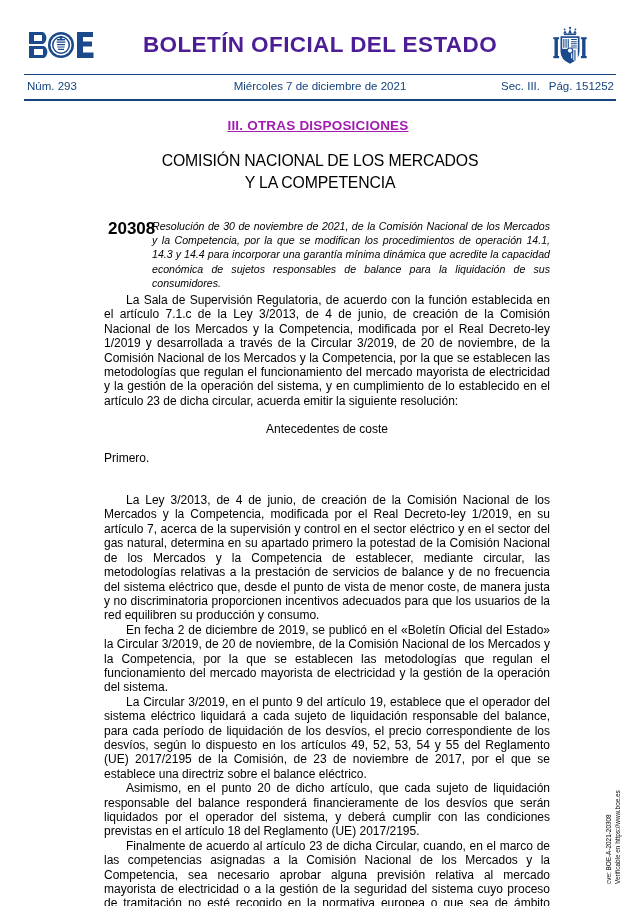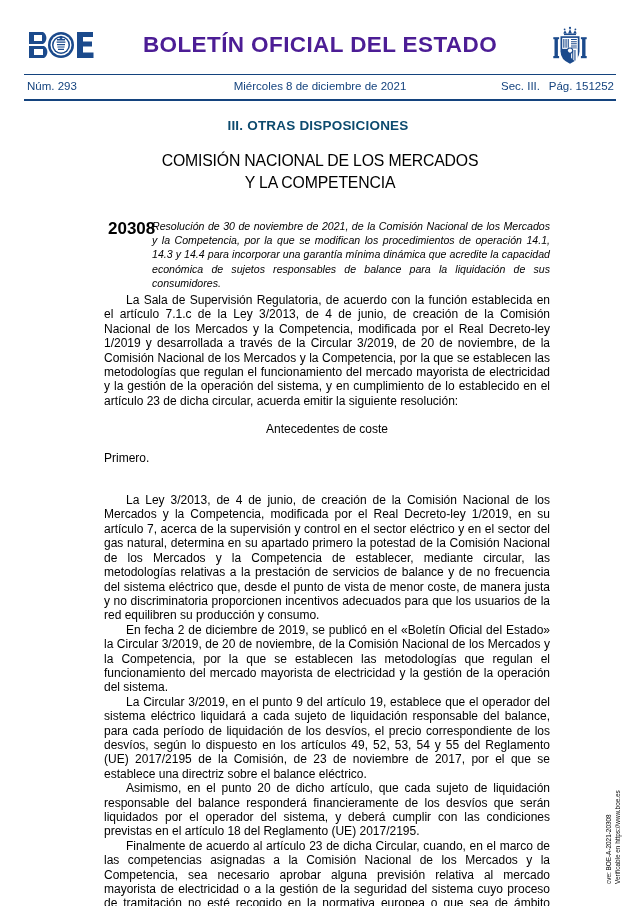--- a/index.html
+++ b/index.html
@@ -119,21 +119,22 @@
   
   .section-heading {
     position: absolute;
     left: 0;
     top: 118px;
     width: 636px;
     text-align: center;
     font-size: 13.5px;
     font-weight: bold;
     letter-spacing: 0.2px;
-    color: #0c4a6e;
+    color: #a21caf;
+    text-decoration: underline;
   }
   .org-heading {
     position: absolute;
     left: 0;
     top: 150px;
     width: 640px;
     text-align: center;
     font-size: 17px;
     letter-spacing: -0.2px;
     line-height: 22px;
@@ -279,21 +280,21 @@
         </g>
         <circle cx="19" cy="24.6" r="2.1" fill="#ffffff"></circle>
       </svg>
     </div>
   </div>
 
   <div class="rule-top"></div>
 
   <div class="infobar">
     <span class="num">Núm. 293</span>
-    <span class="date">Miércoles 8 de diciembre de 2021</span>
+    <span class="date">Miércoles 7 de diciembre de 2021</span>
     <span class="sec">Sec. III.</span>
     <span class="pag">Pág. 151252</span>
   </div>
 
   <div class="rule-bottom"></div>
 
   <div class="section-heading">III.  OTRAS DISPOSICIONES</div>
 
   <div class="org-heading">
     <div>COMISIÓN NACIONAL DE LOS MERCADOS</div>

